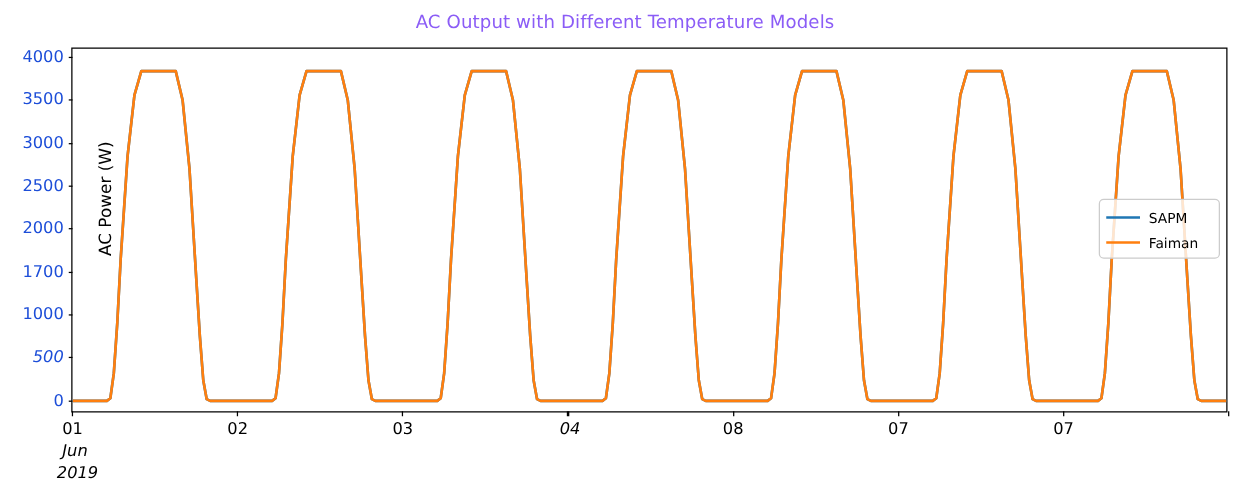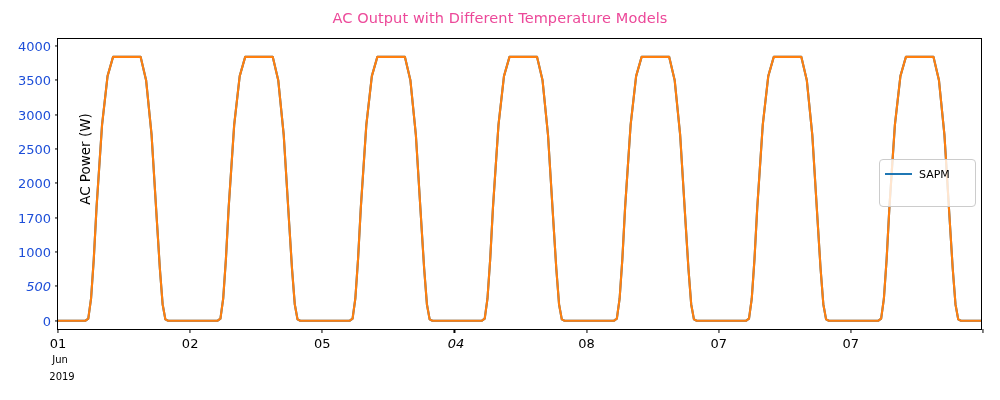--- a/index.html
+++ b/index.html
@@ -17,21 +17,21 @@
     background: #ffffff;
     overflow: hidden;
   }
   #chart-title {
     position: absolute;
     left: 0;
     top: 10px;
     width: 1000px;
     text-align: center;
     font-size: 14.5px;
-    color: #ec4899;
+    color: #8b5cf6;
     letter-spacing: 0.1px;
   }
   
   #plot-area {
     position: absolute;
     left: 57px;
     top: 38px;
     width: 925px;
     height: 292px;
     border: 1.1px solid #000000;
@@ -95,23 +95,24 @@
     top: 100%;
     width: 1.1px;
     height: 3.5px;
     background: #000000;
     transform: translateX(-50%);
   }
   .xtick-sub {
     position: absolute;
     top: 100%;
     transform: translateX(-50%);
-    font-size: 10px;
-    color: #000000;
-    white-space: nowrap;
+    font-size: 13px;
+    color: #000000;
+    white-space: nowrap;
+    font-style: italic;
   }
   
   #legend {
     position: absolute;
     left: 879px;
     top: 159px;
     width: 97px;
     height: 48px;
     background: rgba(255,255,255,0.80);
     border: 1px solid #cccccc;
@@ -166,21 +167,21 @@
         <div class="ytick" style="top: 41.2235px;">3500</div>
         <div class="ytick-mark" style="top: 41.2235px;"></div>
         <div class="ytick" style="top: 6.87059px;">4000</div>
         <div class="ytick-mark" style="top: 6.87059px;"></div>
       </div>
     <div id="xtick-container">
         <div class="xtick" style="left: 0px;">01</div>
         <div class="xtick-mark" style="left: 0px;"></div>
         <div class="xtick" style="left: 132.143px;">02</div>
         <div class="xtick-mark" style="left: 132.143px;"></div>
-        <div class="xtick" style="left: 264.286px;">05</div>
+        <div class="xtick" style="left: 264.286px;">03</div>
         <div class="xtick-mark" style="left: 264.286px;"></div>
         <div class="xtick" style="left: 398px; font-style: italic;">04</div>
         <div class="xtick-mark" style="left: 396.429px;"></div>
         <div class="xtick" style="left: 528.571px;">08</div>
         <div class="xtick-mark" style="left: 528.571px;"></div>
         <div class="xtick" style="left: 660.714px;">07</div>
         <div class="xtick-mark" style="left: 660.714px;"></div>
         <div class="xtick" style="left: 792.857px;">07</div>
         <div class="xtick-mark" style="left: 792.857px;"></div>
         <div class="xtick-mark" style="left: 925px;"></div>
@@ -194,15 +195,19 @@
           <path d="M0.00 281.69 L22.02 281.69 L27.53 281.69 L30.28 279.63 L33.04 259.71 L35.79 219.86 L38.54 168.33 L44.05 85.88 L49.55 37.10 L55.06 17.86 L60.57 17.86 L66.07 17.86 L71.58 17.86 L77.08 17.86 L82.59 17.86 L88.10 41.22 L93.60 96.19 L99.11 185.51 L101.86 229.48 L104.61 265.20 L107.37 280.32 L110.12 281.69 L132.14 281.69 L154.17 281.69 L159.67 281.69 L162.43 279.63 L165.18 259.71 L167.93 219.86 L170.68 168.33 L176.19 85.88 L181.70 37.10 L187.20 17.86 L192.71 17.86 L198.21 17.86 L203.72 17.86 L209.23 17.86 L214.73 17.86 L220.24 41.22 L225.74 96.19 L231.25 185.51 L234.00 229.48 L236.76 265.20 L239.51 280.32 L242.26 281.69 L264.29 281.69 L286.31 281.69 L291.82 281.69 L294.57 279.63 L297.32 259.71 L300.07 219.86 L302.83 168.33 L308.33 85.88 L313.84 37.10 L319.35 17.86 L324.85 17.86 L330.36 17.86 L335.86 17.86 L341.37 17.86 L346.88 17.86 L352.38 41.22 L357.89 96.19 L363.39 185.51 L366.15 229.48 L368.90 265.20 L371.65 280.32 L374.40 281.69 L396.43 281.69 L418.45 281.69 L423.96 281.69 L426.71 279.63 L429.46 259.71 L432.22 219.86 L434.97 168.33 L440.48 85.88 L445.98 37.10 L451.49 17.86 L456.99 17.86 L462.50 17.86 L468.01 17.86 L473.51 17.86 L479.02 17.86 L484.52 41.22 L490.03 96.19 L495.54 185.51 L498.29 229.48 L501.04 265.20 L503.79 280.32 L506.55 281.69 L528.57 281.69 L550.60 281.69 L556.10 281.69 L558.85 279.63 L561.61 259.71 L564.36 219.86 L567.11 168.33 L572.62 85.88 L578.13 37.10 L583.63 17.86 L589.14 17.86 L594.64 17.86 L600.15 17.86 L605.65 17.86 L611.16 17.86 L616.67 41.22 L622.17 96.19 L627.68 185.51 L630.43 229.48 L633.18 265.20 L635.94 280.32 L638.69 281.69 L660.71 281.69 L682.74 281.69 L688.24 281.69 L691.00 279.63 L693.75 259.71 L696.50 219.86 L699.26 168.33 L704.76 85.88 L710.27 37.10 L715.77 17.86 L721.28 17.86 L726.79 17.86 L732.29 17.86 L737.80 17.86 L743.30 17.86 L748.81 41.22 L754.32 96.19 L759.82 185.51 L762.57 229.48 L765.33 265.20 L768.08 280.32 L770.83 281.69 L792.86 281.69 L814.88 281.69 L820.39 281.69 L823.14 279.63 L825.89 259.71 L828.65 219.86 L831.40 168.33 L836.90 85.88 L842.41 37.10 L847.92 17.86 L853.42 17.86 L858.93 17.86 L864.43 17.86 L869.94 17.86 L875.45 17.86 L880.95 41.22 L886.46 96.19 L891.96 185.51 L894.72 229.48 L897.47 265.20 L900.22 280.32 L902.98 281.69 L925.00 281.69 L925.00 281.69" fill="none" stroke="#ff7f0e" stroke-width="2.1" stroke-linejoin="round" stroke-linecap="butt"></path>
         </svg>
     </div>
   </div>
 
   <div id="legend">
     <div class="legend-row">
       <span class="legend-swatch" style="background:#1f77b4"></span>
       <span class="legend-label">SAPM</span>
     </div>
+    <div class="legend-row">
+      <span class="legend-swatch" style="background:#ff7f0e"></span>
+      <span class="legend-label">Faiman</span>
+    </div>
   </div>
 
 </div>
 
 </body></html>

